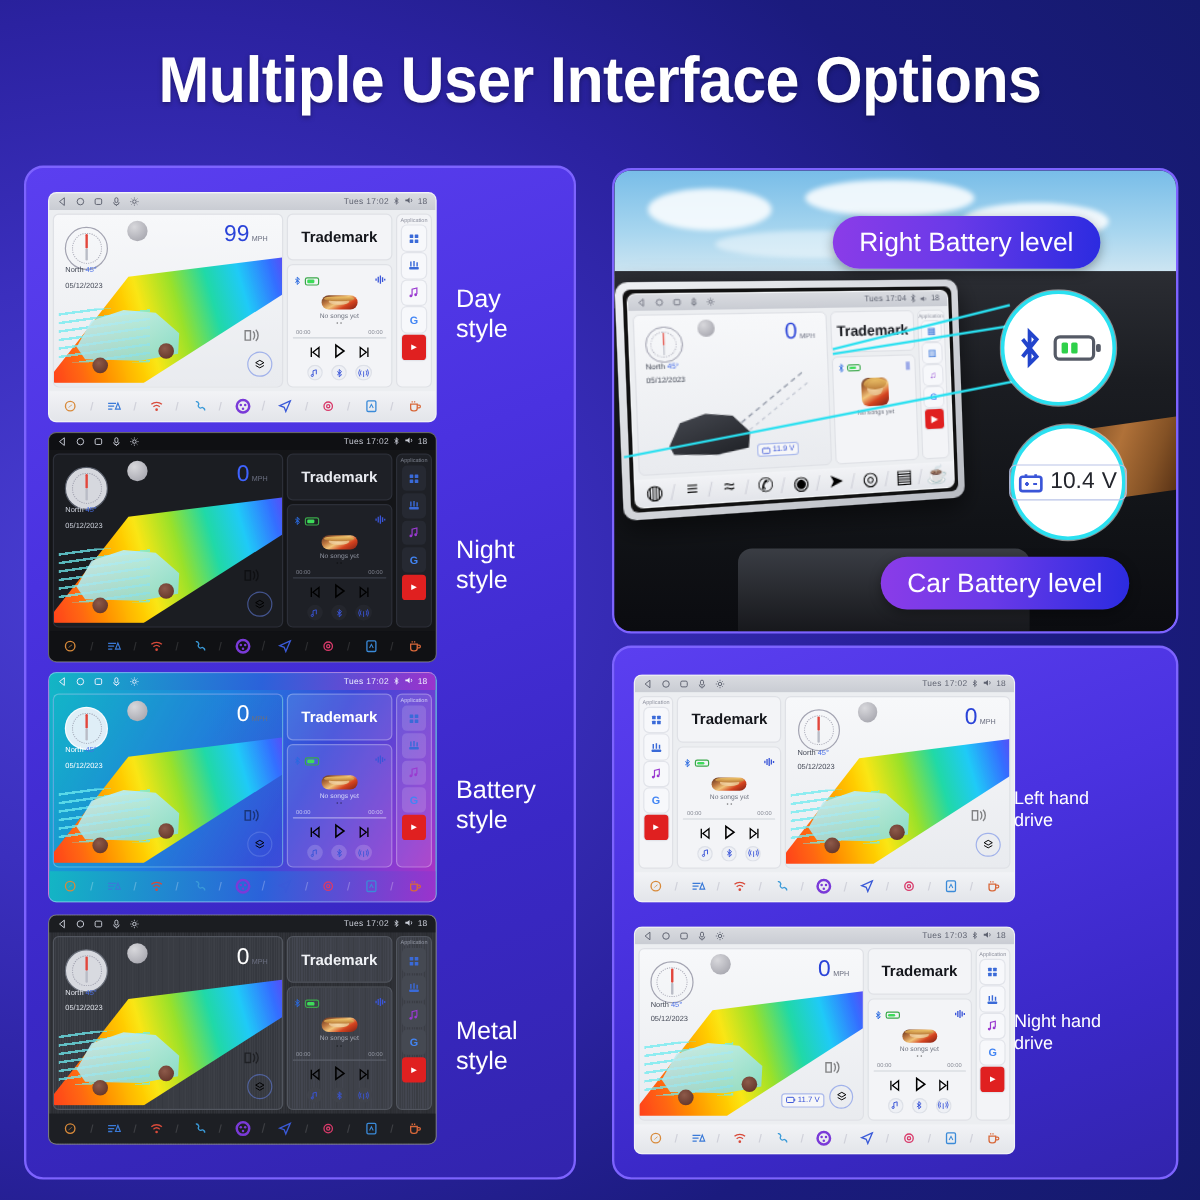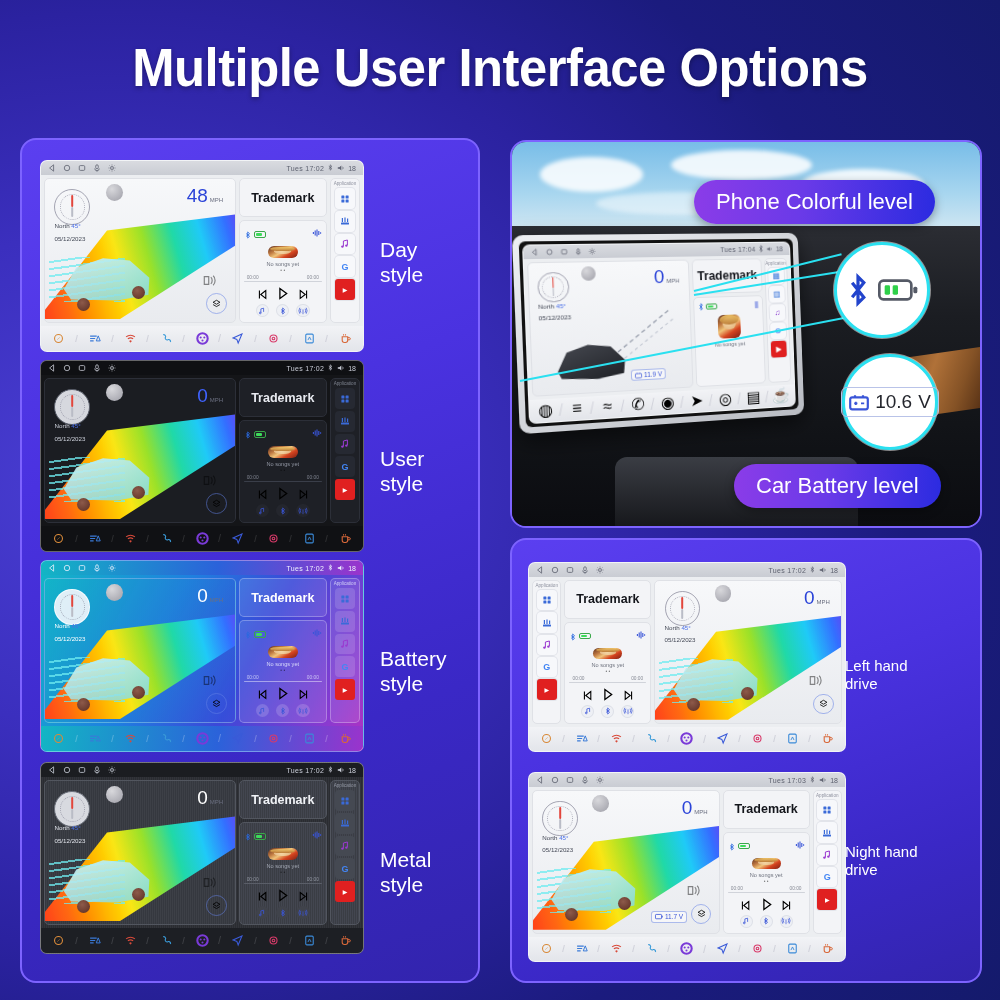--- a/index.html
+++ b/index.html
@@ -287,21 +287,21 @@
       </div>
       <div class="hu-body">
         <div class="card map-card">
           <div class="compass">
             <div class="compass-ticks"></div>
           </div>
           <div class="mic-dot"></div>
           <div class="north"><span>North</span> <b>45°</b></div>
           <div class="date">05/12/2023</div>
           <div class="speed">
-            <span class="num">48</span>
+            <span class="num">99</span>
             <span class="unit">MPH</span>
           </div>
           <div class="road"></div>
           <div class="streaks"></div>
           <div class="car-shape"></div>
           <div class="car-wheel" style="left:17%"></div>
           <div class="car-wheel" style="left:46%;bottom:16%"></div>
           <div class="hl-icon"><svg width="13" height="13" viewBox="0 0 10 10">
               <path d="M1 2h3.4v6H1z" fill="none" stroke="currentColor" stroke-width=".9"></path>
               <path d="M6 2.4c1.4 1 1.4 4.2 0 5.2M7.8 1.4c2 1.6 2 5.6 0 7.2" fill="none" stroke="currentColor" stroke-width=".9"></path>
@@ -1214,21 +1214,21 @@
           </div>
         </div>
       </div>
     </div>
   </div>
 
   <div class="leader" style="left:182px;top:148px;width:152px;transform:rotate(-14deg);"></div>
   <div class="leader" style="left:182px;top:152px;width:150px;transform:rotate(-9deg);"></div>
   <div class="leader" style="left:8px;top:238px;width:330px;transform:rotate(-11deg);"></div>
 
-  <div class="callout" style="left:182px;top:38px;">Phone Colorful level</div>
+  <div class="callout" style="left:182px;top:38px;">Right Battery level</div>
   <div class="callout" style="left:222px;top:322px;text-align:right;">Car Battery level</div>
 
   <div class="bubble" style="left:322px;top:100px;width:96px;height:96px;">
     <svg width="24" height="32" viewBox="0 0 8 11" style="color:#2244cc">
         <path d="M2 3l4 5-2 2V1l2 2-4 5" fill="none" stroke="currentColor" stroke-width="1.1"></path>
       </svg>
     <svg width="40" height="26" viewBox="0 0 30 18">
       <rect x="1" y="2" width="24" height="14" rx="3" fill="none" stroke="#555a66" stroke-width="2"></rect>
       <rect x="26.5" y="6.5" width="3" height="5" rx="1.2" fill="#555a66"></rect>
       <rect x="5" y="5.5" width="4" height="7" rx="1" fill="#2fd04a"></rect>
@@ -1236,21 +1236,21 @@
     </svg>
   </div>
 
   <div class="bubble" style="left:330px;top:212px;width:96px;height:96px;">
     <span class="volt-chip">
       <svg width="20" height="17" viewBox="0 0 10 8" style="color:#3a55d8">
           <rect x=".6" y="1.4" width="8.8" height="6" rx="1" fill="none" stroke="currentColor" stroke-width="1.1"></rect>
           <path d="M3 .4v1.2M7 .4v1.2" stroke="currentColor" stroke-width="1.1"></path>
           <path d="M2.6 4.4h1.6M3.4 3.6v1.6M6 4.4h1.6" stroke="currentColor" stroke-width=".9"></path>
         </svg>
-      <span>10.6</span>
+      <span>10.4</span>
       <span>V</span>
     </span>
   </div>
 </div>
 
 <div class="panel" id="drive-panel">
     <div class="hu t-day" style="left:16px;top:22px;width:318px;height:190px;">
       <div class="hu-status">
         <div class="nav-icons">
           <span>
@@ -1679,21 +1679,21 @@
         </div>
       </div>
     </div>
   </div>
 
 <div class="style-label" style="left:380px;top:238px;">
   <div>Day</div>
   <div>style</div>
 </div>
 <div class="style-label" style="left:380px;top:447px;">
-  <div>User</div>
+  <div>Night</div>
   <div>style</div>
 </div>
 <div class="style-label" style="left:380px;top:647px;">
   <div>Battery</div>
   <div>style</div>
 </div>
 <div class="style-label" style="left:380px;top:848px;">
   <div>Metal</div>
   <div>style</div>
 </div>

